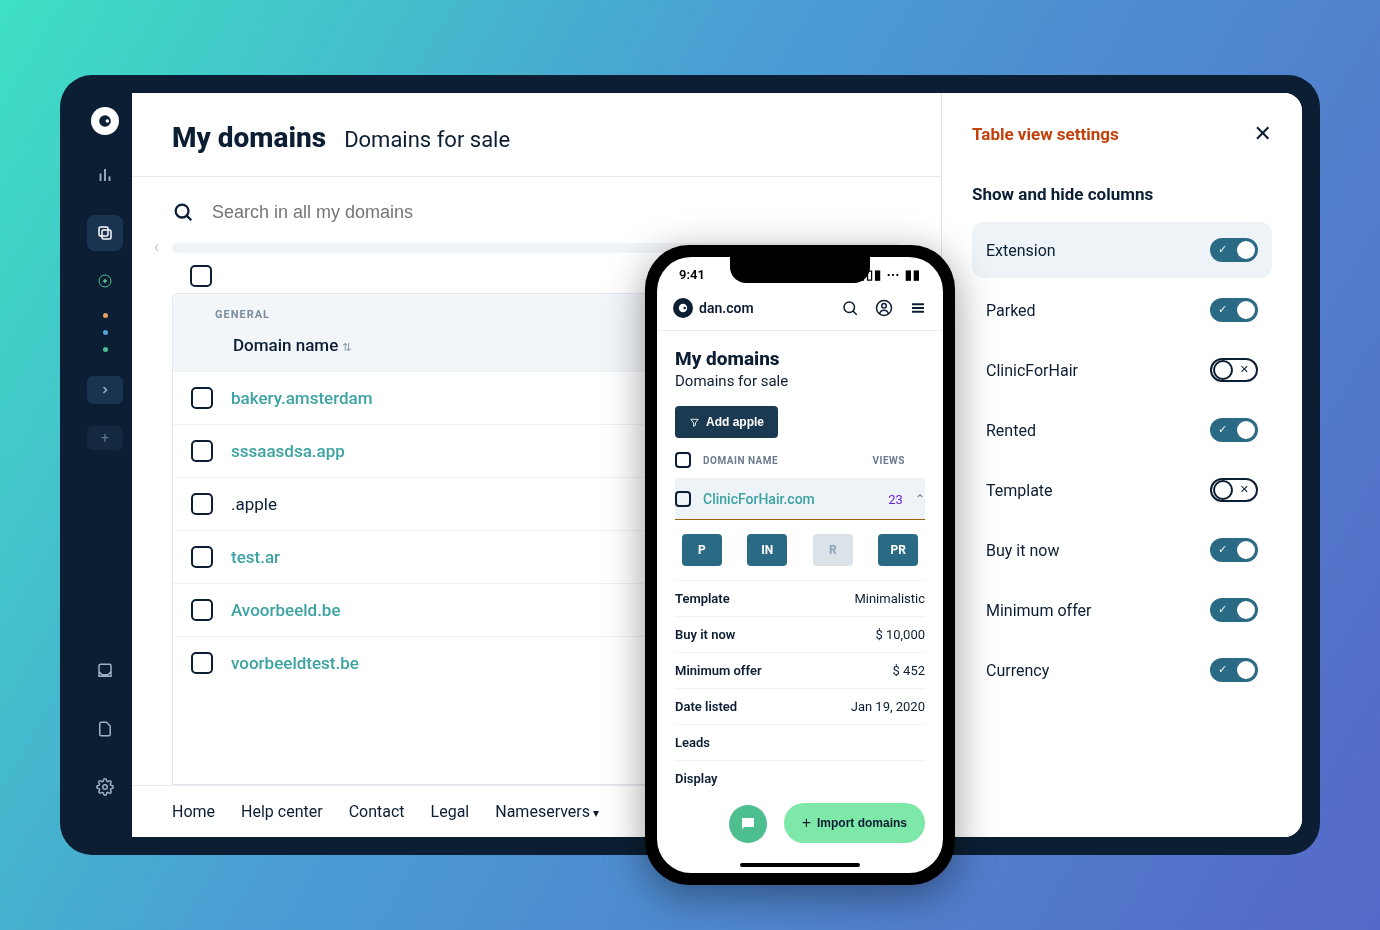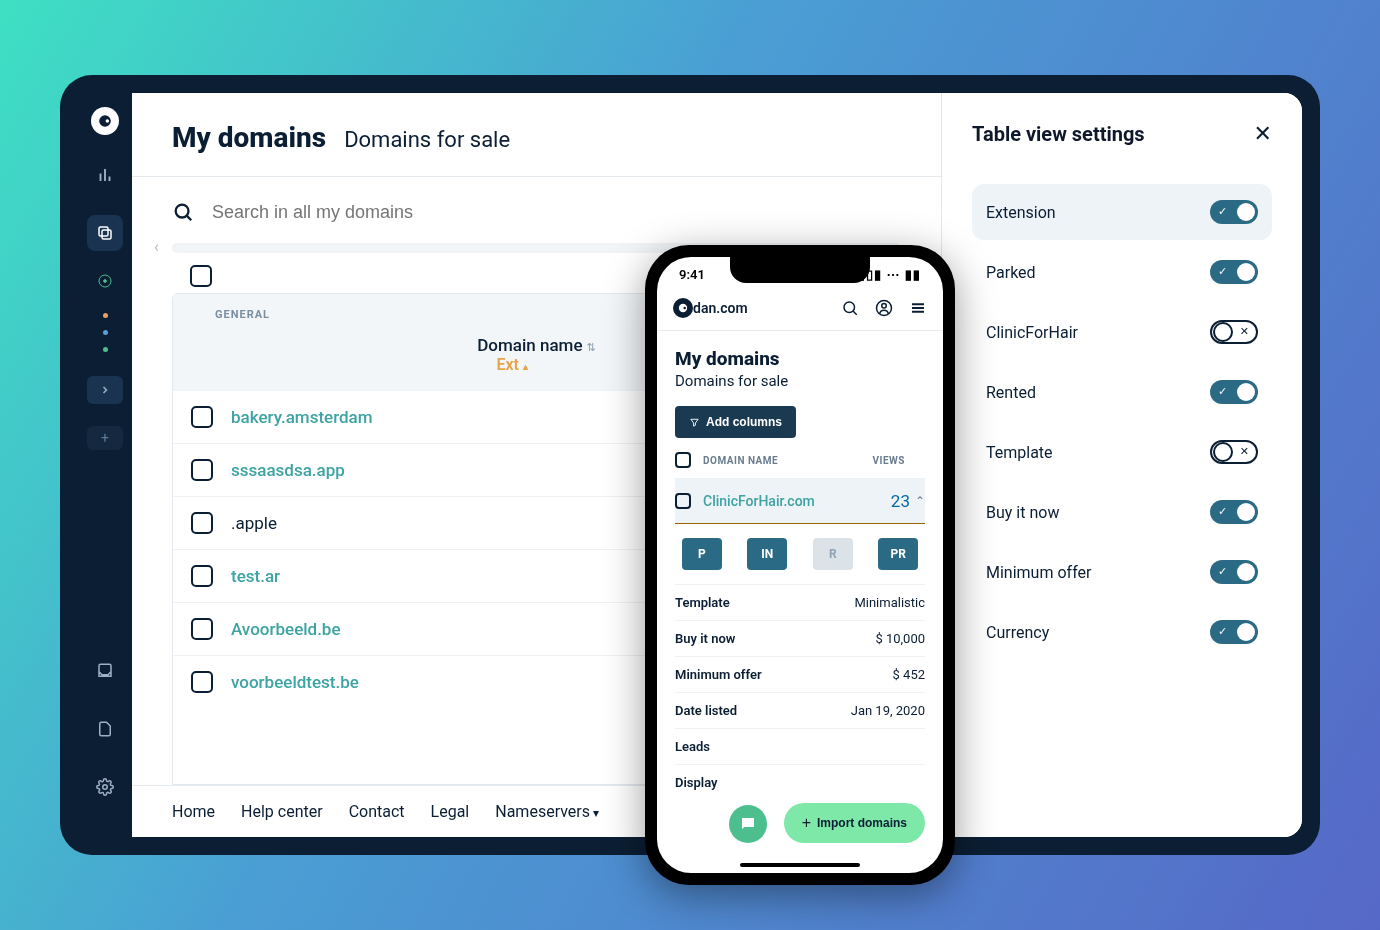--- a/index.html
+++ b/index.html
@@ -45,37 +45,37 @@
 .header { padding: 28px 40px 22px; border-bottom:1px solid #e6ebef; display:flex; align-items:baseline; gap:18px;}
 .header h1 { font-size:28px; font-weight:800; color:#0b1e33; }
 .header .sub { font-size:22px; color:#0b1e33; font-weight:400;}
 .search-row { padding: 24px 40px 14px; display:flex; align-items:flex-end; gap:18px; color:#7a8ca0;}
 .search-row input { border:none; outline:none; font-size:18px; color:#6a7d90; flex:1;}
 .scroll-hint { margin: 6px 40px; height:10px; background:#f1f4f7; border-radius:6px; position:relative;}
 .scroll-hint::before{content:'‹'; position:absolute; left:-18px; top:-6px; color:#b0bcc8;}
 .table { margin: 14px 40px 0; border:1px solid #e2e8ee; border-radius:6px 6px 0 0; flex:1; overflow:hidden;}
 .thead { background:#f3f6f9; padding:14px 18px 0; }
 .thead .section { font-size:11px; letter-spacing:1px; color:#7b8da0; font-weight:700; padding-left:24px; }
-.thead .cols { display:flex; align-items:center; padding:14px 0 16px;flex-direction:column;}
+.thead .cols { display:flex; align-items:center; padding:14px 0 16px;}
 .checkbox { width:22px; height:22px; border:2.5px solid #0b1e33; border-radius:5px; display:inline-block; margin-right:18px;}
 .col-name { font-size:17px; color:#0b1e33; font-weight:500; flex:1;}
 .sort { font-size:11px; color:#8a9bad; margin-left:4px;}
 .col-ext { color:#e6a34a; font-weight:600; font-size:16px; width:80px;}
 .rows { background:#fff; }
 .row { display:flex; align-items:center; padding:15px 18px; border-top:1px solid #eef2f5;}
 .row .name { color:#3da3a3; font-size:17px; font-weight:500; flex:1; }
 .row .ext { font-size:17px; color:#0b1e33; width:80px;}
 .outer-thead { display:flex; align-items:center; padding:0 40px; margin-top:6px; margin-bottom:-8px;}
 .outer-thead .checkbox{ margin-left:18px;}
 .footer { padding:16px 40px; border-top:1px solid #e6ebef; display:flex; gap:26px; font-size:16px; color:#0b1e33;}
 .footer a { color:#0b1e33; text-decoration:none; }
 .footer .dd::after{content:' ▾'; font-size:12px;}
 .settings { width:360px; background:#fff; padding: 28px 30px; }
 .settings-head { display:flex; justify-content:space-between; align-items:center; margin-bottom:38px;}
-.settings-head h2 { font-size:20px; font-weight:700; color:#0f172a;}
+.settings-head h2 { font-size:17px; font-weight:700; color:#c2410c;}
 .close { font-size:22px; color:#0b1e33; cursor:pointer;}
 .settings-sub { font-size:17px; font-weight:700; color:#0b1e33; margin-bottom:18px;}
 .toggle-row { display:flex; align-items:center; justify-content:space-between; padding:16px 14px; border-radius:12px; margin-bottom:4px;}
 .toggle-row.sel { background:#eef3f7;}
 .toggle-row span { font-size:16px; color:#0b1e33;}
 .toggle { width:48px; height:24px; border-radius:14px; position:relative; cursor:pointer;}
 .toggle.on { background:#2a6a85;}
 .toggle.off { background:#fff; border:2px solid #0b1e33;}
 .toggle.on::before{content:'✓'; color:#fff; font-size:11px; position:absolute; left:8px; top:5px;}
 .toggle.on::after{content:''; width:18px; height:18px; background:#fff; border-radius:50%; position:absolute; right:3px; top:3px;}
@@ -86,33 +86,33 @@
 .phone {
   position:absolute; left:585px; top:170px;
   width:310px; height:640px;
   background:#000; border-radius:44px; padding:12px;
   box-shadow: 0 10px 40px rgba(0,0,0,.4);
 }
 .phone-screen { background:#fff; width:100%; height:100%; border-radius:34px; overflow:hidden; position:relative;}
 .notch { position:absolute; top:0; left:50%; transform:translateX(-50%); width:140px; height:26px; background:#000; border-radius:0 0 16px 16px; z-index:10;}
 .statusbar { display:flex; justify-content:space-between; padding:10px 22px 4px; font-size:13px; font-weight:600; color:#000;}
 .phone-header { display:flex; align-items:center; justify-content:space-between; padding:12px 16px; border-bottom:1px solid #e8ecef;}
-.phone-logo { display:flex; align-items:center; font-size:14px; font-weight:600; color:#0b1e33;}
+.phone-logo { display:flex; align-items:center; gap:6px; font-size:14px; font-weight:600; color:#0b1e33;}
 .phone-logo .dot-logo{width:20px; height:20px; background:#0b1e33; border-radius:50%; display:flex;align-items:center;justify-content:center;color:#fff;font-size:11px;}
 .phone-icons { display:flex; gap:16px; color:#0b1e33;}
 .phone-body { padding:16px 18px 0;}
 .phone-body h3 { font-size:19px; font-weight:800; color:#0b1e33;}
 .phone-body .psub { font-size:15px; color:#0b1e33; margin-top:2px;}
 .filter-btn { margin-top:16px; background:#1a3a52; color:#fff; border:none; padding:9px 14px; font-size:12px; font-weight:600; border-radius:4px; display:inline-flex; align-items:center; gap:6px;}
 .phone-thead { display:flex; align-items:center; padding:14px 0 10px; font-size:10px; letter-spacing:.5px; color:#6a7d90; font-weight:700; border-bottom:1px solid #eef2f5;}
 .phone-thead .pcheck{ width:16px; height:16px; border:2px solid #0b1e33; border-radius:4px; margin-right:12px;}
 .phone-row { background:#eef3f7; padding:12px 0; display:flex; align-items:center; border-bottom:1px solid #a16207;}
 .phone-row .pcheck{ width:16px; height:16px; border:2px solid #0b1e33; border-radius:4px; margin-right:12px;}
 .phone-row .pname{ color:#3da3a3; font-size:14px; flex:1; font-weight:500;}
-.phone-row .pviews{ font-size:17px; color:#0369a1; margin-right:5px;}
+.phone-row .pviews{ font-size:13px; color:#6d28d9; margin-right:12px;}
 .phone-row .pchev{ color:#6a7d90; font-size:12px;}
 .badges { display:flex; gap:12px; padding:14px 0; justify-content:space-around;}
 .badge { width:40px; height:32px; border-radius:4px; display:flex;align-items:center;justify-content:center; font-size:12px; font-weight:700; color:#fff;}
 .badge.p{background:#2a6a85;} .badge.in{background:#2a6a85;} .badge.r{background:#dbe3e9; color:#8fa3b5;} .badge.pr{background:#2a6a85;}
 .kv { display:flex; justify-content:space-between; padding:10px 0; font-size:13px; color:#0b1e33; border-top:1px solid #f0f3f6;}
 .kv .k{font-weight:600;} .kv .v{font-weight:400;}
 .import-btn { position:absolute; bottom:30px; right:18px; background:#7de8a8; color:#0b1e33; border:none; border-radius:24px; padding:11px 18px; font-size:12px; font-weight:700; display:flex; align-items:center; gap:6px;}
 .chat-fab { position:absolute; bottom:30px; left:72px; width:38px; height:38px; background:#4dbf8f; border-radius:50%; display:flex;align-items:center;justify-content:center; color:#fff;}
 .home-ind { position:absolute; bottom:6px; left:50%; transform:translateX(-50%); width:120px; height:4px; background:#000; border-radius:4px;}
 svg{display:block;}
@@ -246,20 +246,21 @@
           <a>Legal</a>
           <a class="dd">Nameservers</a>
         </div>
       </div>
 
       <div class="settings">
         <div class="settings-head">
           <h2>Table view settings</h2>
           <span class="close">✕</span>
         </div>
+        <div class="settings-sub">Show and hide columns</div>
         <div id="toggles">
             <div class="toggle-row sel">
               <span>Extension</span>
               <div class="toggle on"></div>
             </div>
             <div class="toggle-row">
               <span>Parked</span>
               <div class="toggle on"></div>
             </div>
             <div class="toggle-row">
@@ -323,21 +324,21 @@
             </svg>
         </div>
       </div>
       <div class="phone-body">
         <h3>My domains</h3>
         <div class="psub">Domains for sale</div>
         <button class="filter-btn">
           <svg width="11" height="11" viewBox="0 0 24 24" fill="none" stroke="#fff" stroke-width="2">
               <path d="M4 5h16l-6 8v5l-4 2v-7L4 5z"></path>
             </svg>
-          <span>Add columns</span>
+          <span>Add apple</span>
         </button>
         <div class="phone-thead">
           <span class="pcheck"></span>
           <span style="flex:1;">DOMAIN NAME</span>
           <span>VIEWS</span>
           <span style="width:20px;"></span>
         </div>
         <div class="phone-row">
           <span class="pcheck"></span>
           <span class="pname">ClinicForHair.com</span>

